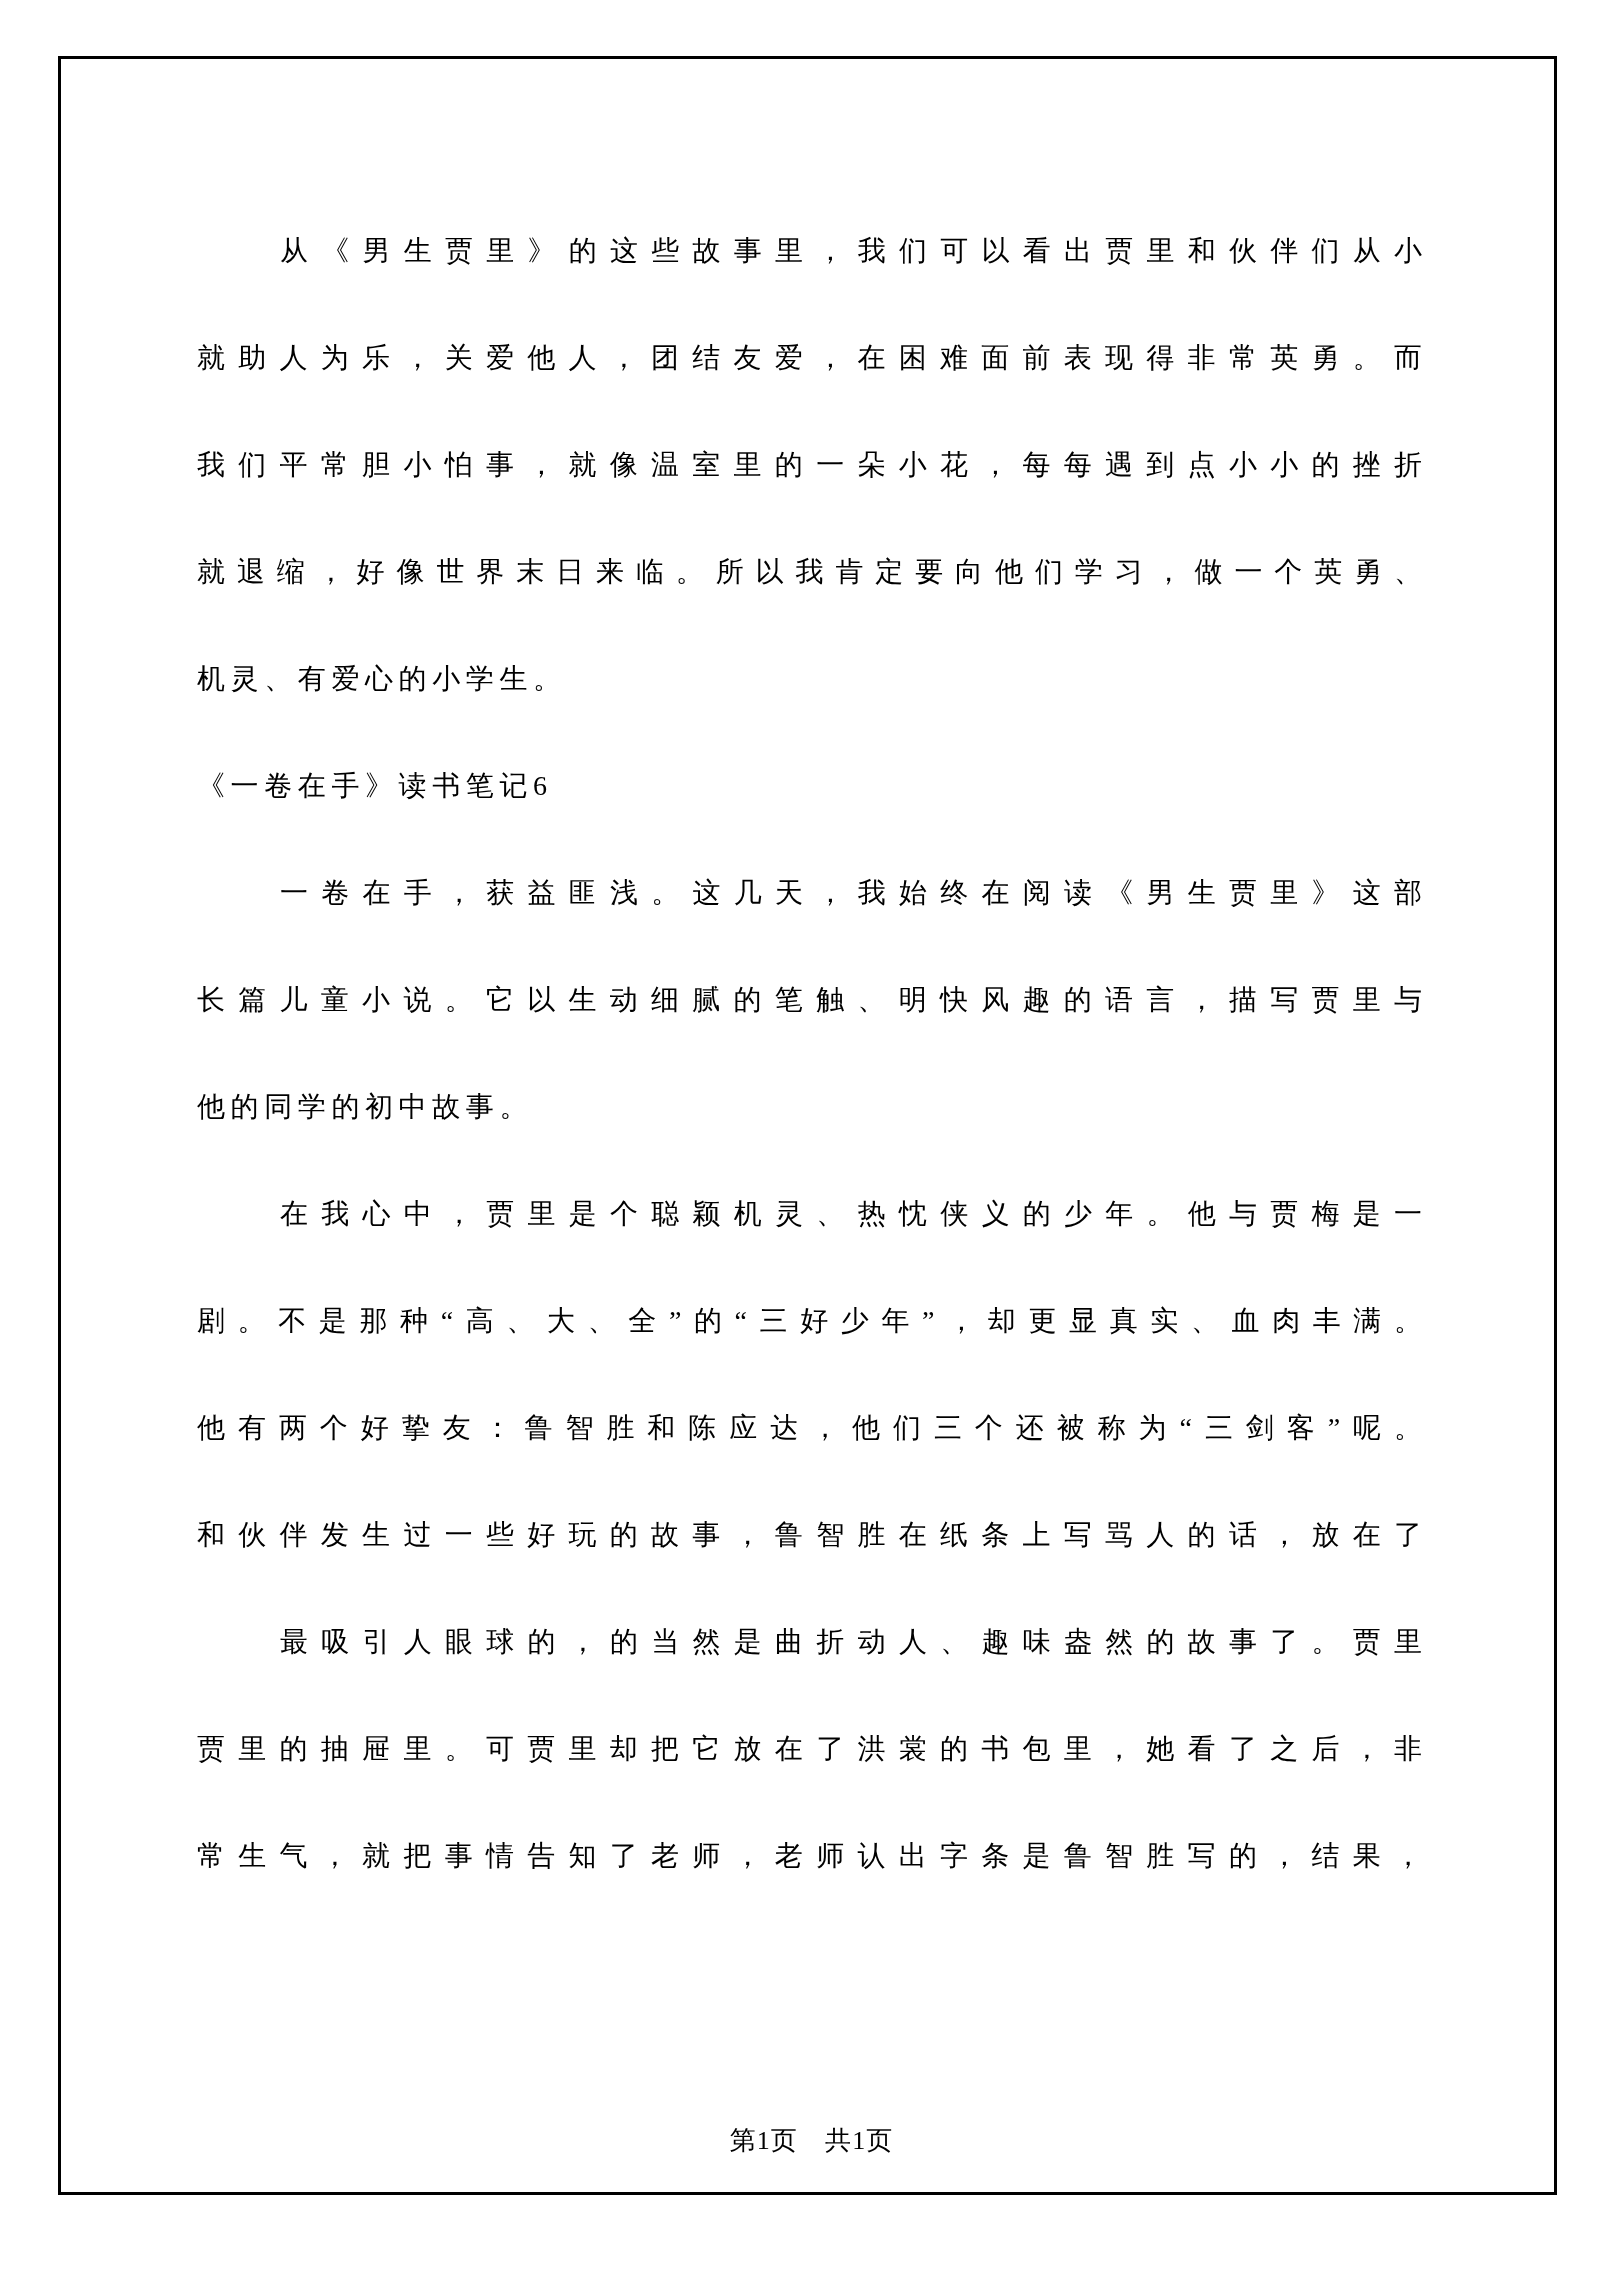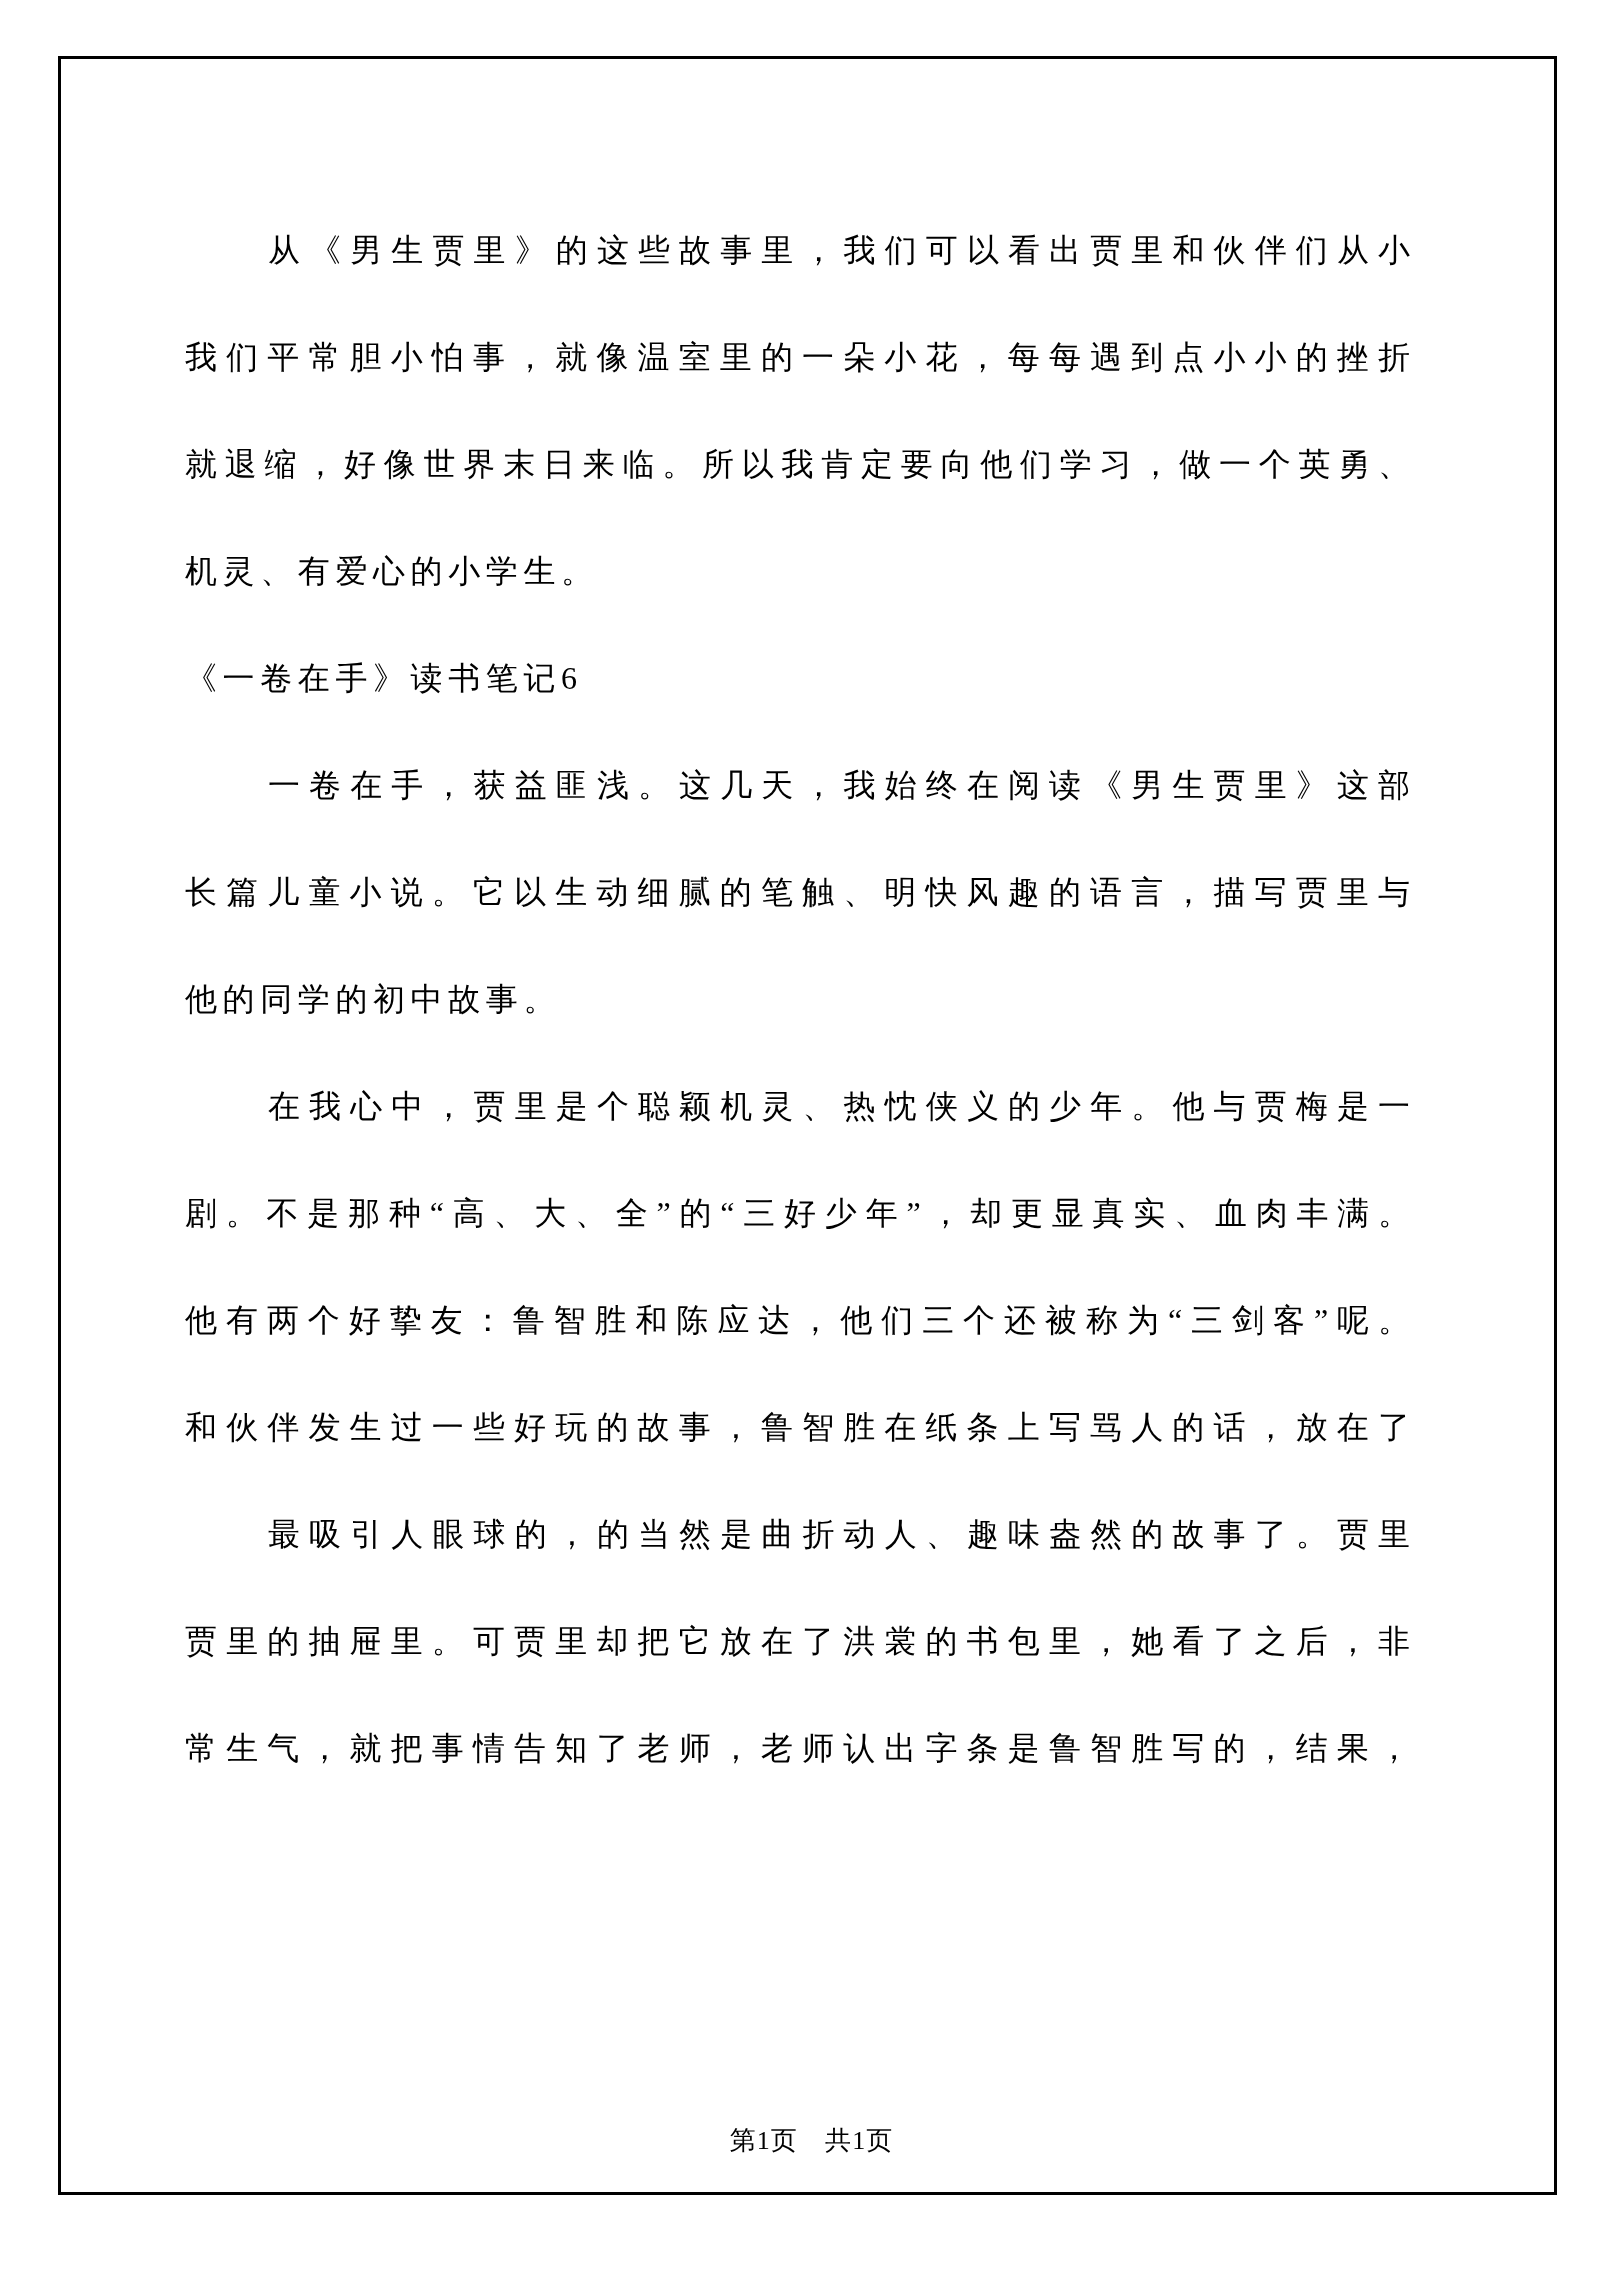--- a/index.html
+++ b/index.html
@@ -19,24 +19,24 @@
     position: absolute;
     left: 58px;
     top: 56px;
     width: 1499px;
     height: 2139px;
     border: 3.4px solid #000000;
     box-sizing: border-box;
   }
   .document-text {
     position: absolute;
-    left: 185px;
+    left: 197px;
     top: 197px;
     width: 1225px;
-    font-size: 32px;
+    font-size: 28px;
     line-height: 107px;
     color: #000000;
   }
   .ln {
     letter-spacing: 5.6px;
     white-space: nowrap;
   }
   .ln.fill {
     letter-spacing: 0;
     white-space: normal;
@@ -58,20 +58,21 @@
     color: #000000;
   }
 </style>
 </head>
 <body>
 
 <div class="page-border"></div>
 
 <div class="document-text">
   <div class="ln fill ind">从《男生贾里》的这些故事里，我们可以看出贾里和伙伴们从小</div>
+  <div class="ln fill">就助人为乐，关爱他人，团结友爱，在困难面前表现得非常英勇。而</div>
   <div class="ln fill">我们平常胆小怕事，就像温室里的一朵小花，每每遇到点小小的挫折</div>
   <div class="ln fill">就退缩，好像世界末日来临。所以我肯定要向他们学习，做一个英勇、</div>
   <div class="ln">机灵、有爱心的小学生。</div>
   <div class="ln">《一卷在手》读书笔记6</div>
   <div class="ln fill ind">一卷在手，获益匪浅。这几天，我始终在阅读《男生贾里》这部</div>
   <div class="ln fill">长篇儿童小说。它以生动细腻的笔触、明快风趣的语言，描写贾里与</div>
   <div class="ln">他的同学的初中故事。</div>
   <div class="ln fill ind">在我心中，贾里是个聪颖机灵、热忱侠义的少年。他与贾梅是一</div>
   <div class="ln fill">剧。不是那种“高、大、全”的“三好少年”，却更显真实、血肉丰满。</div>
   <div class="ln fill">他有两个好挚友：鲁智胜和陈应达，他们三个还被称为“三剑客”呢。</div>

